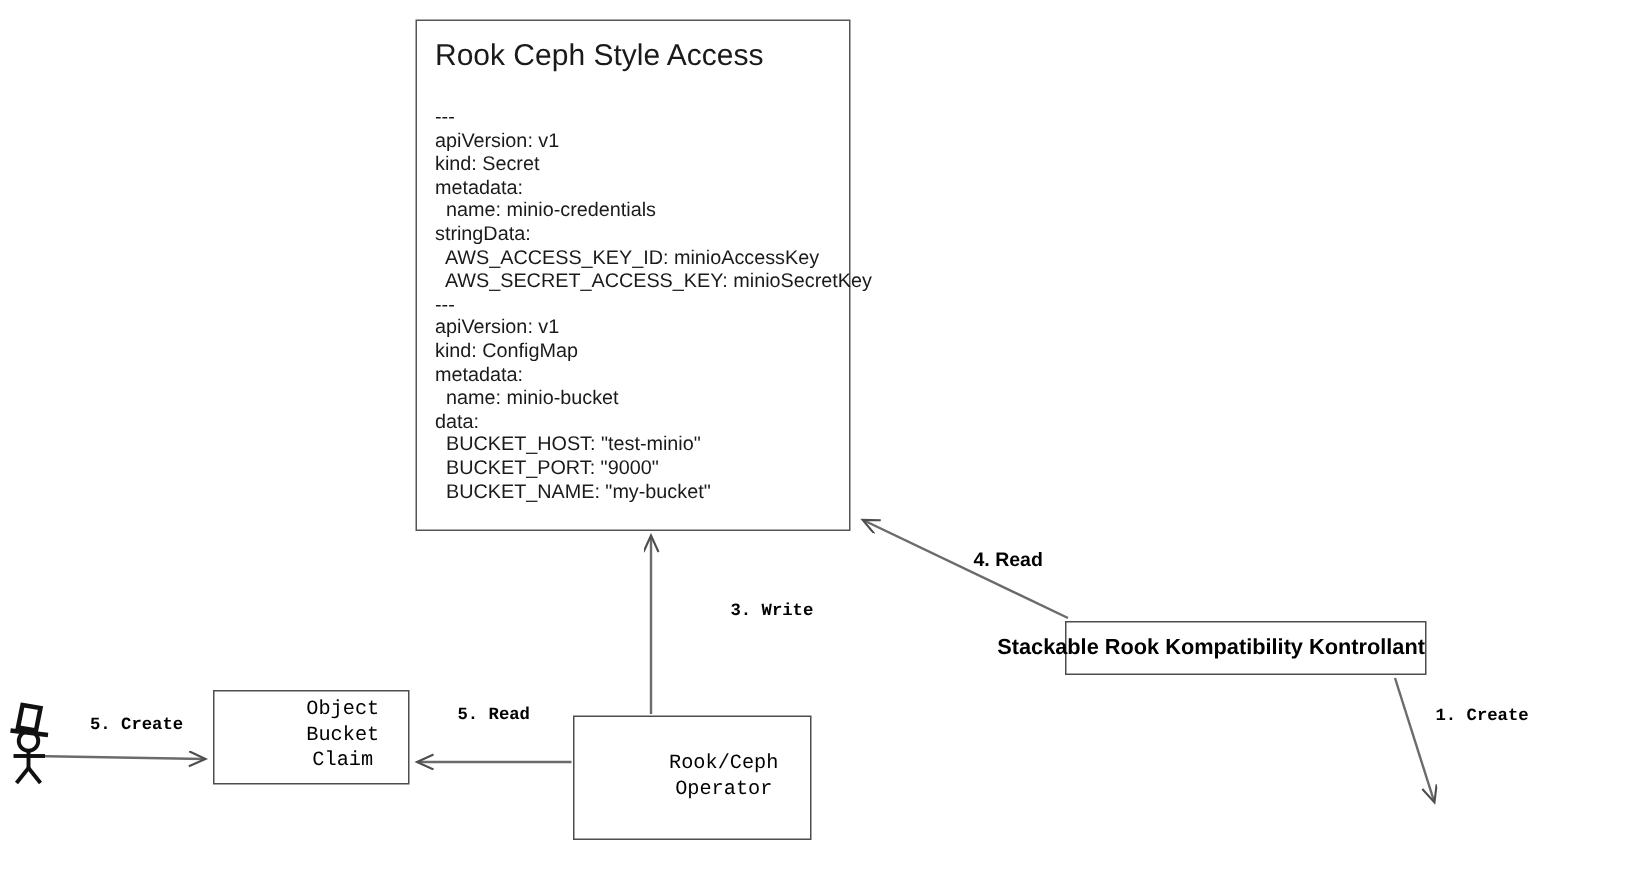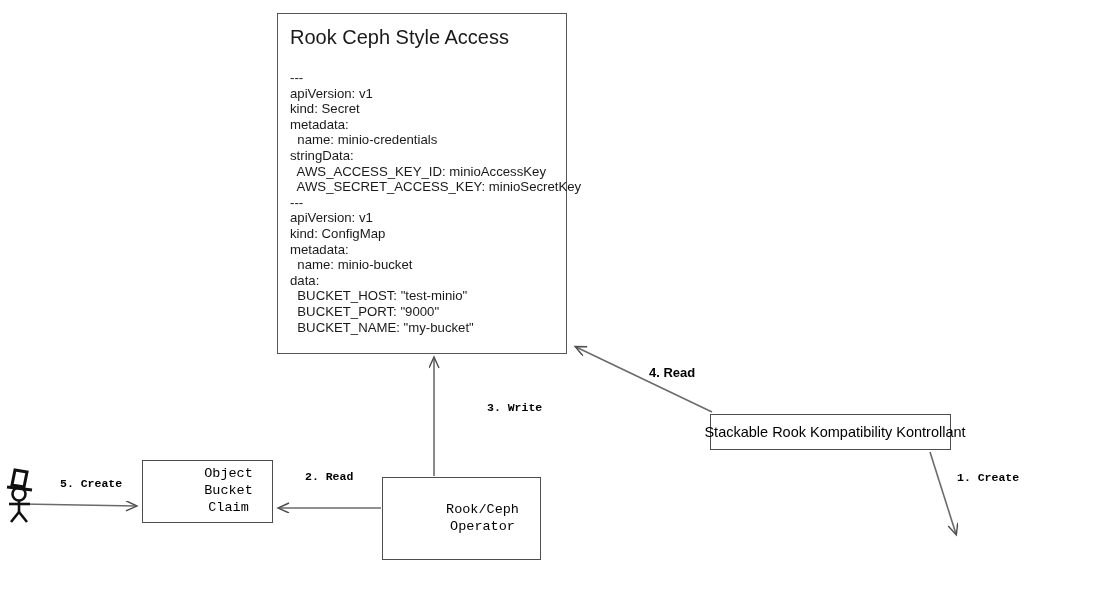--- a/index.html
+++ b/index.html
@@ -181,28 +181,28 @@
 
   <div class="node node-mono" style="left:142px; top:460px; width:131px; height:63px;">
     <span>Object Bucket
 Claim</span>
   </div>
 
   <div class="node node-mono" style="left:382px; top:477px; width:159px; height:83px;">
     <span>Rook/Ceph Operator</span>
   </div>
 
-  <div class="node node-sans" style="left:710px; top:414px; width:241px; height:36px; justify-content:center; padding-left:9px;">
+  <div class="node node-sans" style="left:710px; top:414px; width:241px; height:36px; justify-content:flex-end; padding-left:9px;font-weight:bold;">
     <span style="white-space:nowrap;">Stackable Rook Kompatibility Kontrollant</span>
   </div>
 
 
   <div class="edge-label lbl-mono" style="left:60px; top:477px;">5. Create</div>
 
-  <div class="edge-label lbl-mono" style="left:305px; top:470px;">2. Read</div>
+  <div class="edge-label lbl-mono" style="left:305px; top:470px;">5. Read</div>
 
   <div class="edge-label lbl-mono" style="left:467px; top:401px;margin-left:20px;">3. Write</div>
 
   <div class="edge-label lbl-sans" style="left:649px; top:365px;">4. Read</div>
 
   <div class="edge-label lbl-mono" style="left:957px; top:471px;">1. Create</div>
 
 </div>
 
 </body></html>

